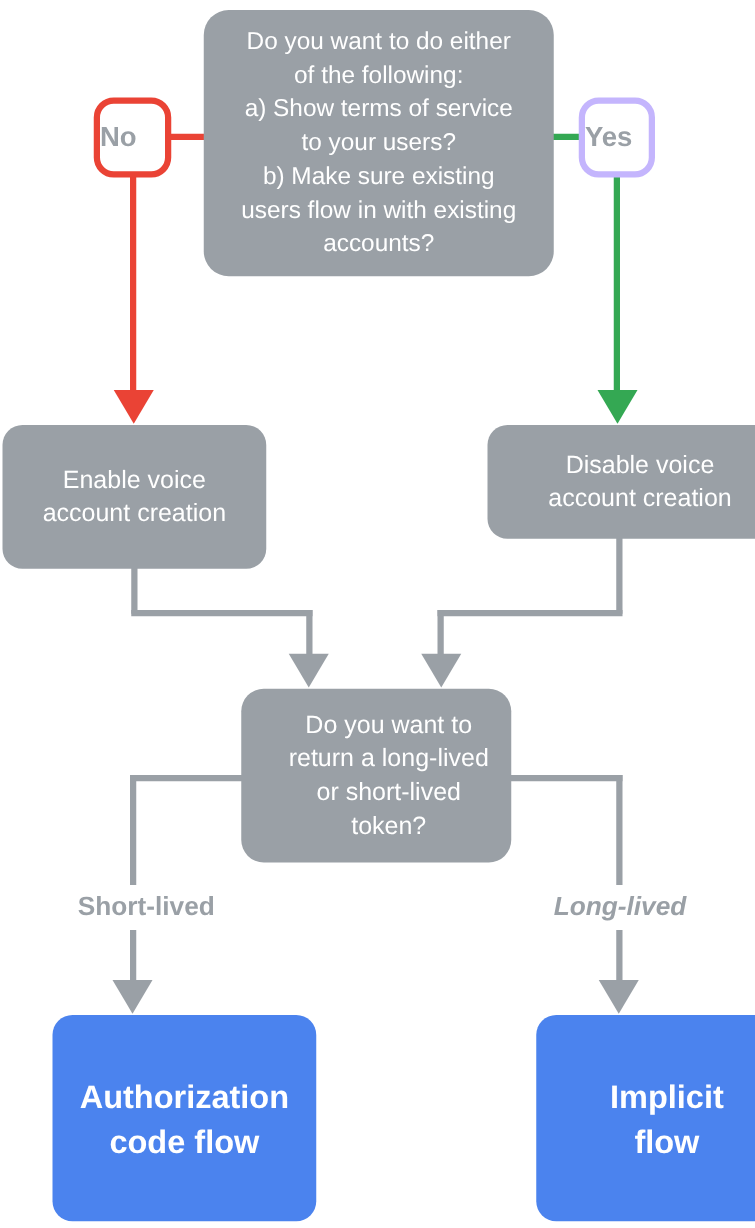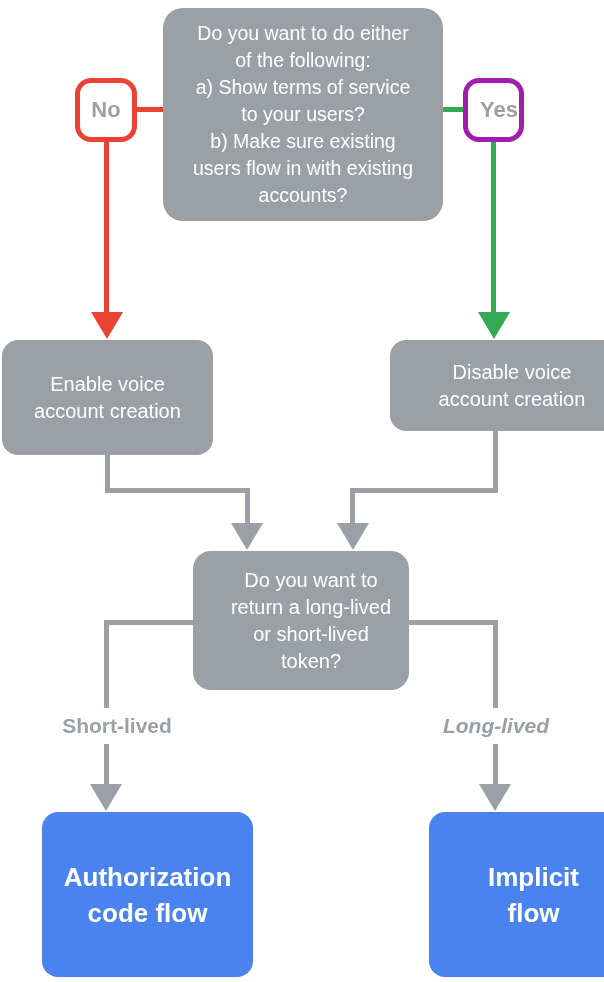--- a/index.html
+++ b/index.html
@@ -29,27 +29,27 @@
   .token-q{left:193px;top:551px;width:216px;height:139px;border-radius:18px;
            font-size:20px;line-height:27px;padding-left:20px;}
   .terminal{font-size:26px;line-height:36px;font-weight:700;margin-left:40px;}
   .auth-box{left:2px;top:812px;width:211px;height:165px;border-radius:16px;}
   .implicit-box{left:389px;top:812px;width:209px;height:165px;border-radius:16px;}
   
   .badge{
     position:absolute;
     background:#ffffff;
     border-radius:16px;
-    display:flex;justify-content:center;align-items:center;
+    display:flex;justify-content:flex-start;align-items:center;
     color:#9AA0A6;font-size:22px;font-weight:700;
     box-sizing:border-box;
     z-index:2;
   }
   .no-badge{left:75px;top:78px;width:62px;height:64px;border:5px solid #EA4335;}
-  .yes-badge{left:463px;top:78px;width:61px;height:64px;border:5px solid #a21caf;padding-left:11px;}
+  .yes-badge{left:463px;top:78px;width:61px;height:64px;border:5px solid #c4b5fd;}
   
   .line{position:absolute;z-index:0;}
   .line.red{background:#EA4335;}
   .line.green{background:#34A853;}
   .line.gray{background:#9AA0A6;}
   
   .arrow-down{
     position:absolute;width:0;height:0;z-index:0;
     border-left:16px solid transparent;
     border-right:16px solid transparent;

